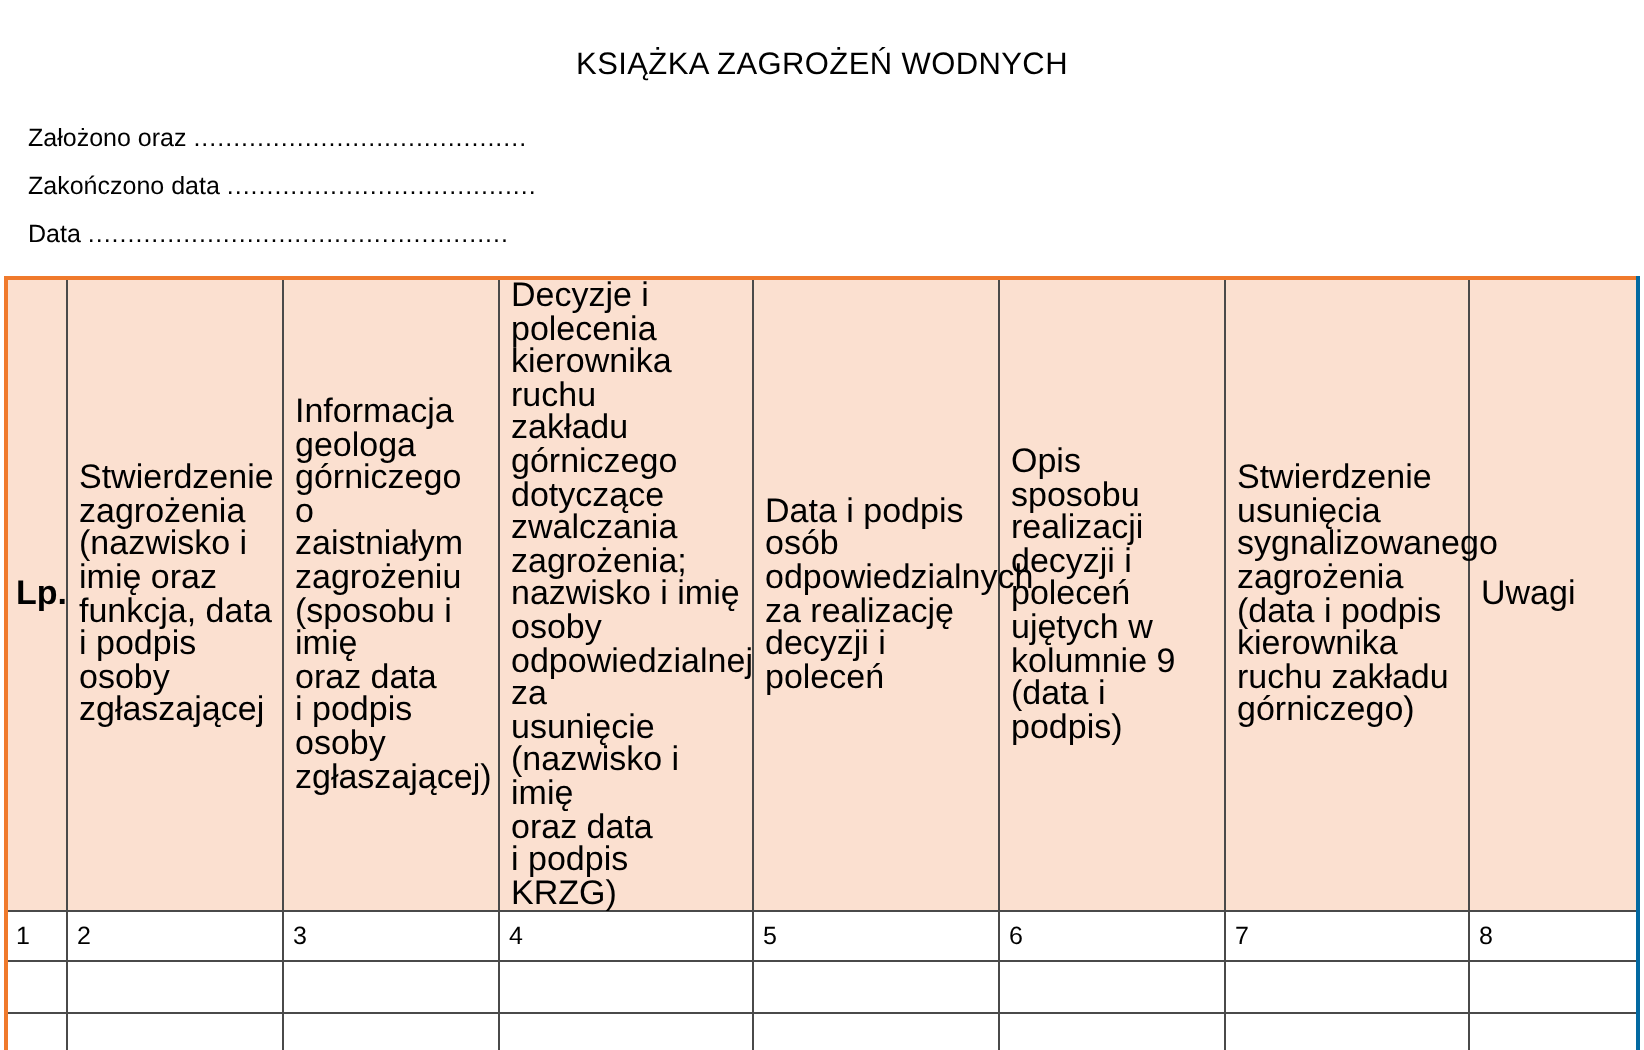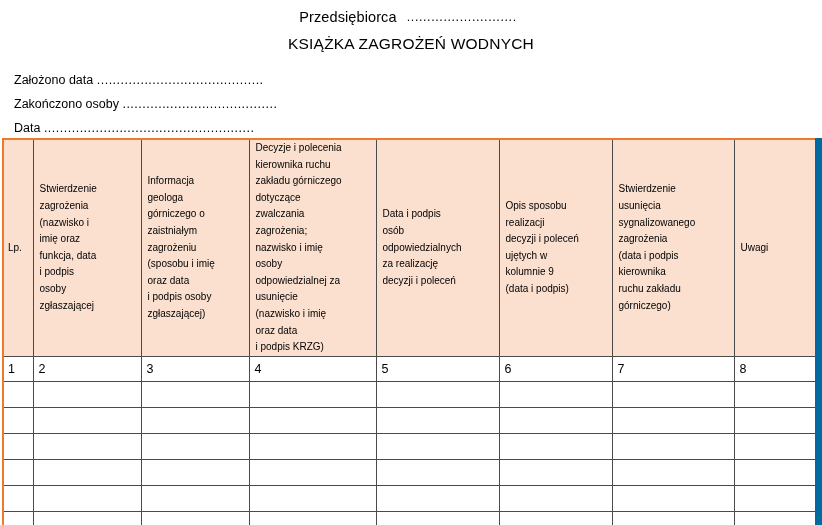--- a/index.html
+++ b/index.html
@@ -23,21 +23,21 @@
     text-align: center;
   }
   .title-line-1 {
     font-size: 14.5px;
     line-height: 21px;
     letter-spacing: 0.1px;
   }
   .title-line-2 {
     font-size: 15.5px;
     line-height: 23px;
-    margin-top: 4px;
+    margin-top: 14px;
     letter-spacing: 0.2px;
   }
 
   
   .meta-block {
     margin-top: 13px;
     padding-left: 14px;
   }
   .meta-row {
     font-size: 12.5px;
@@ -69,34 +69,35 @@
     border-collapse: collapse;
     table-layout: fixed;
   }
   .sheet-table td {
     border: 1px solid #4a4a4a;
     padding: 0;
     vertical-align: middle;
   }
   
   .sheet-table tr td:first-child { border-left: 2px solid #f07a2c; }
-  .sheet-table tr td:last-child  { border-right: 8px solid #0369a1; margin-top: 27px; }
+  .sheet-table tr td:last-child  { border-right: 2px solid #0369a1; margin-top: 27px; }
   .sheet-table tr.head-row td    { border-top: 2px solid #f07a2c; }
   .sheet-table tr.data-row:last-child td { border-bottom: 2px solid #f07a2c; }
 
   .head-row td {
     background: #fbe0d0;
     height: 212px;
-    font-size: 10px;
+    font-size: 17px;
     line-height: 16.6px;
     padding: 0 4px 0 6px;
     vertical-align: middle;
   }
   .head-row td.col-lp {
     padding: 0 2px 0 4px;
+    font-weight: bold;
   }
   .head-row td .head-text {
     display: block;
     white-space: pre-line;
   }
 
   .num-row td {
     background: #ffffff;
     height: 24px;
     font-size: 12.5px;
@@ -117,31 +118,28 @@
   .c4 { width: 127px; }
   .c5 { width: 123px; }
   .c6 { width: 113px; }
   .c7 { width: 122px; }
   .c8 { width: 85px;  }
 </style>
 </head>
 <body>
 
 <div class="title-block">
-  <div class="title-line-1"><span>Przedsiębiorca</span>
-    <span class="meta-dots dots-title">...........................</span>
-  </div>
   <div class="title-line-2">KSIĄŻKA ZAGROŻEŃ WODNYCH</div>
 </div>
 
 <div class="meta-block">
-  <div class="meta-row"><span class="meta-label">Założono data</span>
+  <div class="meta-row"><span class="meta-label">Założono oraz</span>
     <span class="meta-dots dots-w1">............................................................</span>
   </div>
-  <div class="meta-row"><span class="meta-label">Zakończono osoby</span>
+  <div class="meta-row"><span class="meta-label">Zakończono data</span>
     <span class="meta-dots dots-w2">............................................................</span>
   </div>
   <div class="meta-row"><span class="meta-label">Data</span>
     <span class="meta-dots dots-w3">............................................................</span>
   </div>
 </div>
 
 <table class="sheet-table">
   <colgroup>
     <col class="c1">

